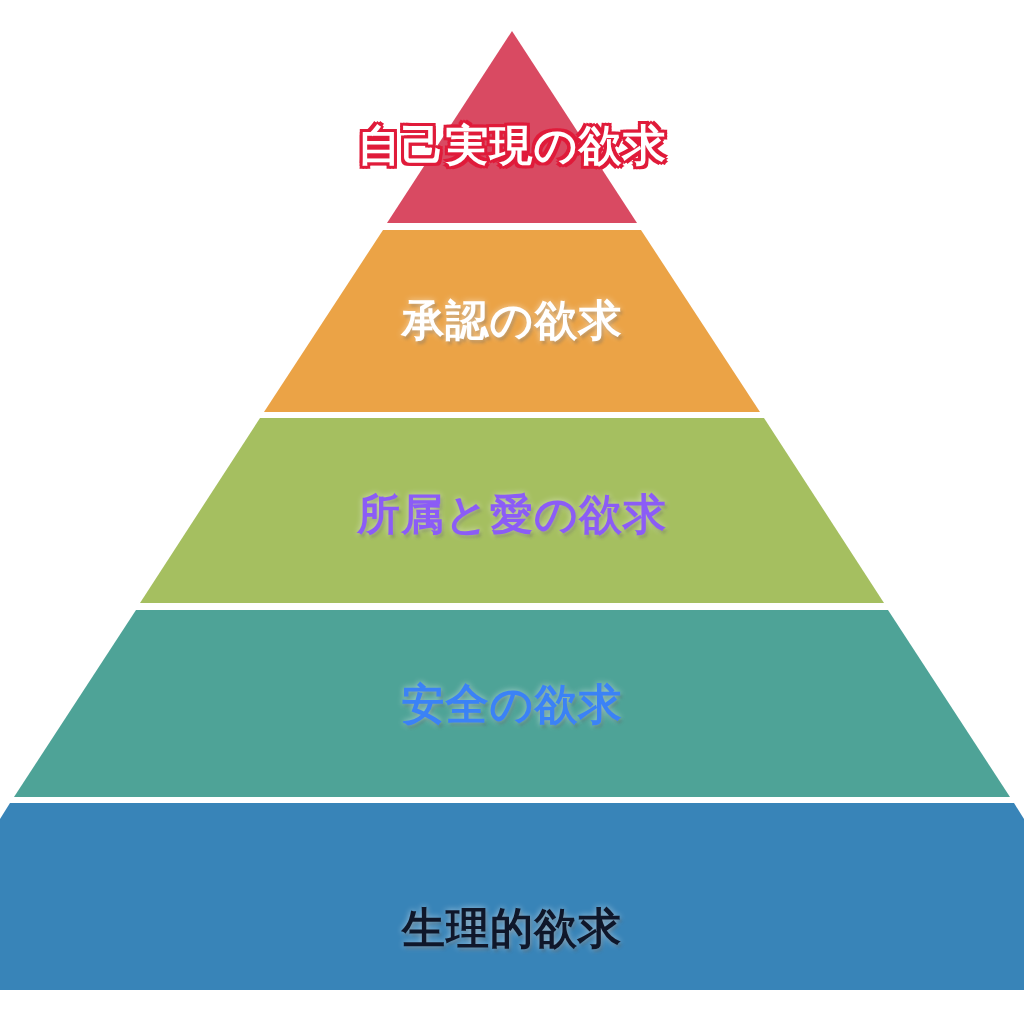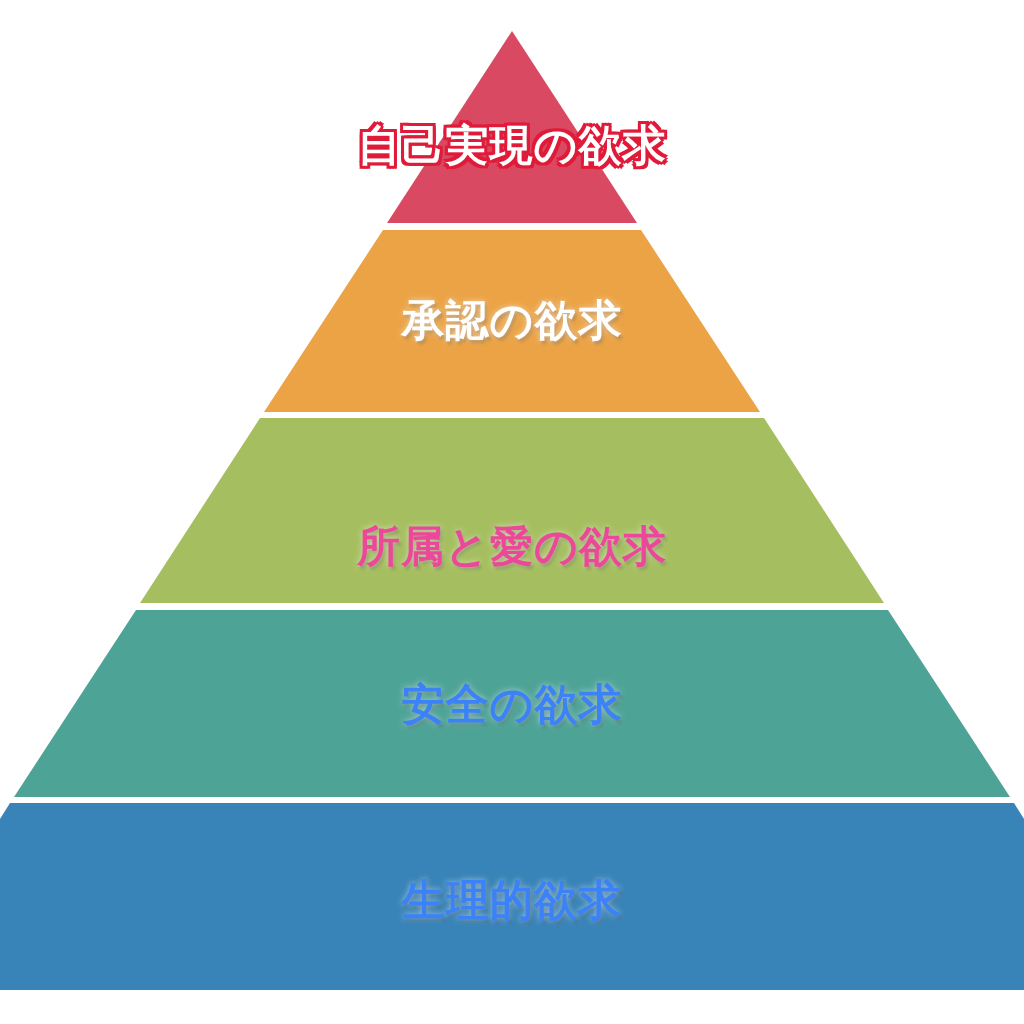--- a/index.html
+++ b/index.html
@@ -67,19 +67,19 @@
     <polygon points="383,230 641,230 760,412 264,412" fill="#eba346"></polygon>
     <polygon points="260,418 764,418 884,603 140,603" fill="#a5bf60"></polygon>
     <polygon points="136,610 888,610 1010,797 14,797" fill="#4ea397"></polygon>
     <polygon points="10,803 1014,803 1024,819 1024,990 0,990 0,819" fill="#3884b8"></polygon>
   </svg>
 
   <div class="tier-label outlined" style="top: 121px; color: rgb(255, 255, 255);">自己実現の欲求</div>
 
   <div class="tier-label" style="top: 296px; color: rgb(255, 255, 255);">承認の欲求</div>
 
-  <div class="tier-label" style="top: 490px; color: #ec4899; margin-top: 32px;">所属と愛の欲求</div>
+  <div class="tier-label" style="top: 490px; color: #8b5cf6;">所属と愛の欲求</div>
 
   <div class="tier-label" style="top: 680px; color: #3b82f6;">安全の欲求</div>
 
-  <div class="tier-label" style="top: 876px; color: #3b82f6;">生理的欲求</div>
+  <div class="tier-label" style="top: 904px; color: #0f172a;">生理的欲求</div>
 
 </div>
 
 </body></html>

